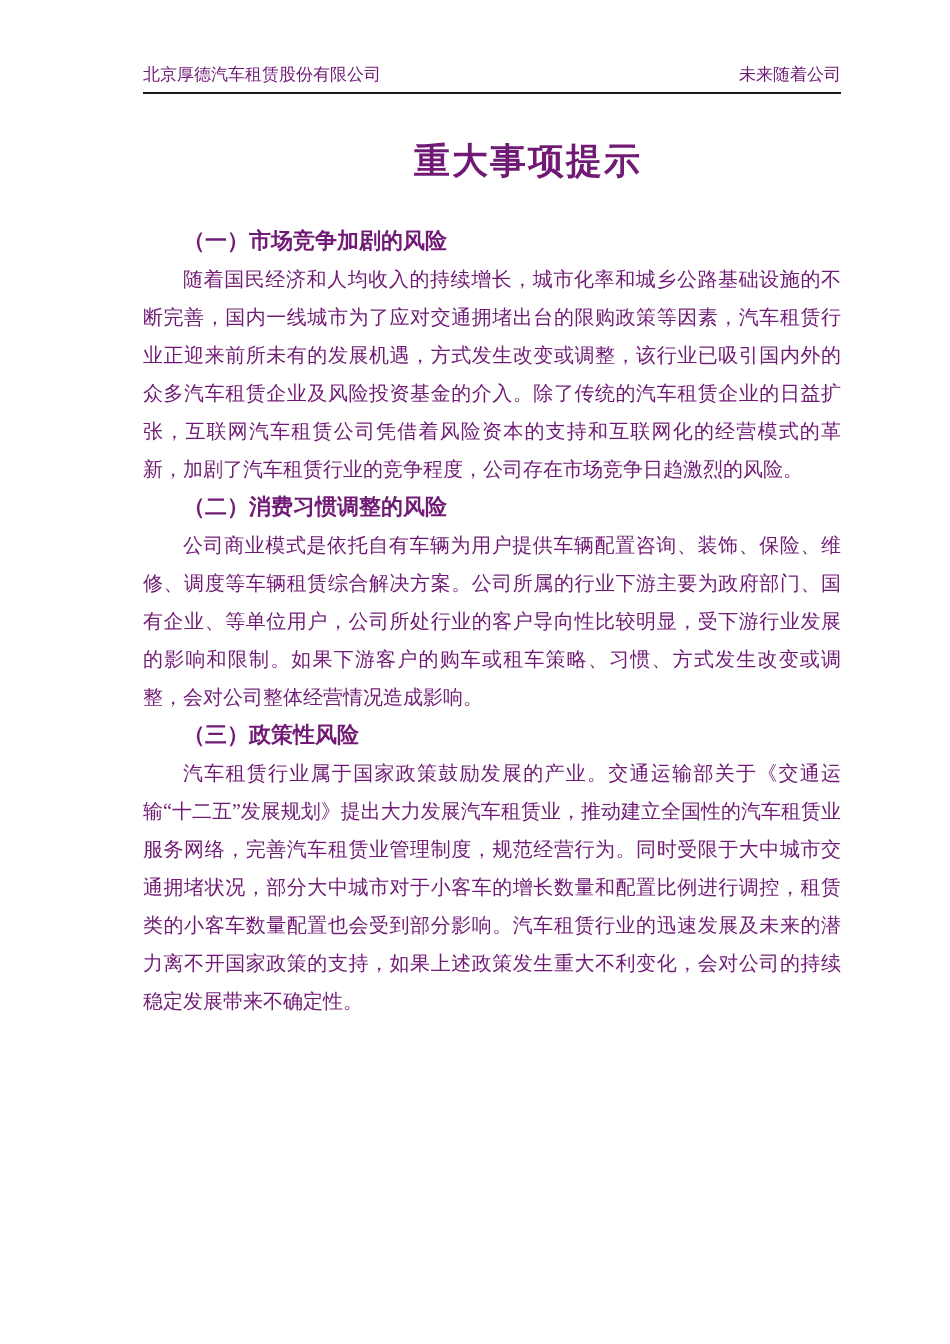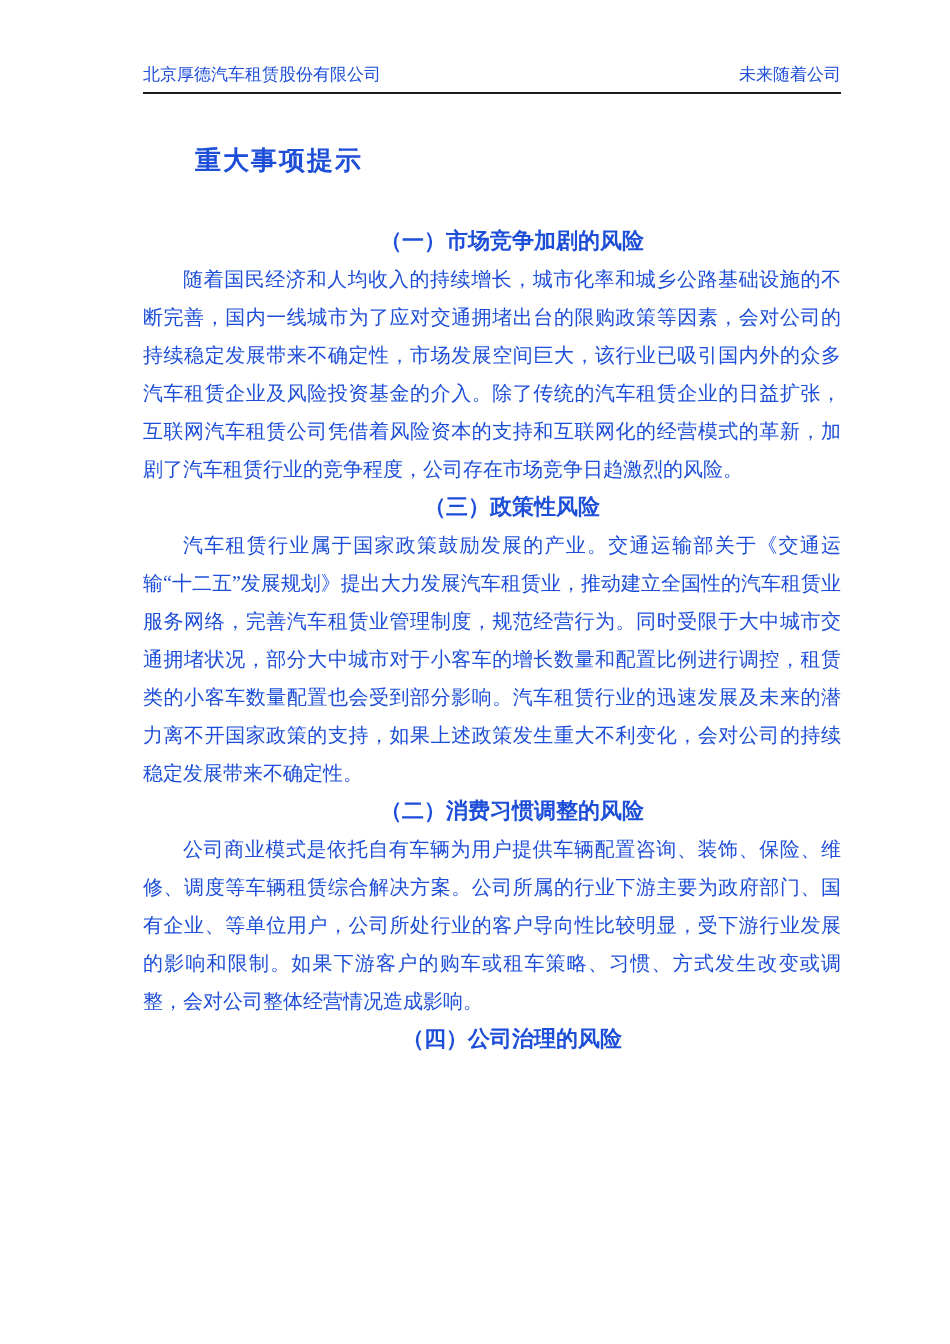--- a/index.html
+++ b/index.html
@@ -7,21 +7,21 @@
     padding: 0;
     background: #ffffff;
   }
   .page {
     position: relative;
     width: 950px;
     height: 1344px;
     background: #ffffff;
     overflow: hidden;
     font-family: "Liberation Serif", "DejaVu Serif", serif;
-    color: #1d4ed8;
+    color: #701a75;
   }
   
   .page-header {
     position: absolute;
     top: 64px;
     left: 143px;
     width: 698px;
     display: flex;
     justify-content: space-between;
     align-items: flex-end;
@@ -33,42 +33,43 @@
   .page-header .hdr-left,
   .page-header .hdr-right {
     white-space: nowrap;
   }
   
   .doc-title {
     position: absolute;
     top: 140px;
     left: 143px;
     width: 698px;
+    text-align: center;
     text-indent: 2em; 
-    font-size: 26px;
+    font-size: 36px;
     line-height: 42px;
     font-weight: bold;
     letter-spacing: 2px;
   }
   
   .content {
     position: absolute;
     top: 222px;
     left: 143px;
     width: 698px;
     font-size: 20px;
     line-height: 38px;
     text-align: justify;
   }
   .section-heading {
     font-size: 22px;
     font-weight: bold;
     line-height: 38px;
     text-indent: 40px;
-    text-align: center;
+    text-align: left;
     margin: 0;
   }
   .section-paragraph {
     margin: 0;
     text-indent: 2em;
     text-align: justify;
   }
 </style>
 </head>
 <body>
@@ -79,32 +80,31 @@
     <span class="hdr-left">北京厚德汽车租赁股份有限公司</span>
     <span class="hdr-right">未来随着公司</span>
   </div>
 
   <div class="doc-title">重大事项提示</div>
 
   <div class="content">
 
     <div class="section">
       <h2 class="section-heading">（一）市场竞争加剧的风险</h2>
-      <p class="section-paragraph">随着国民经济和人均收入的持续增长，城市化率和城乡公路基础设施的不断完善，国内一线城市为了应对交通拥堵出台的限购政策等因素，会对公司的持续稳定发展带来不确定性，市场发展空间巨大，该行业已吸引国内外的众多汽车租赁企业及风险投资基金的介入。除了传统的汽车租赁企业的日益扩张，互联网汽车租赁公司凭借着风险资本的支持和互联网化的经营模式的革新，加剧了汽车租赁行业的竞争程度，公司存在市场竞争日趋激烈的风险。</p>
+      <p class="section-paragraph">随着国民经济和人均收入的持续增长，城市化率和城乡公路基础设施的不断完善，国内一线城市为了应对交通拥堵出台的限购政策等因素，汽车租赁行业正迎来前所未有的发展机遇，方式发生改变或调整，该行业已吸引国内外的众多汽车租赁企业及风险投资基金的介入。除了传统的汽车租赁企业的日益扩张，互联网汽车租赁公司凭借着风险资本的支持和互联网化的经营模式的革新，加剧了汽车租赁行业的竞争程度，公司存在市场竞争日趋激烈的风险。</p>
+    </div>
+
+    <div class="section">
+      <h2 class="section-heading">（二）消费习惯调整的风险</h2>
+      <p class="section-paragraph">公司商业模式是依托自有车辆为用户提供车辆配置咨询、装饰、保险、维修、调度等车辆租赁综合解决方案。公司所属的行业下游主要为政府部门、国有企业、等单位用户，公司所处行业的客户导向性比较明显，受下游行业发展的影响和限制。如果下游客户的购车或租车策略、习惯、方式发生改变或调整，会对公司整体经营情况造成影响。</p>
     </div>
 
     <div class="section">
       <h2 class="section-heading">（三）政策性风险</h2>
       <p class="section-paragraph">汽车租赁行业属于国家政策鼓励发展的产业。交通运输部关于《交通运输“十二五”发展规划》提出大力发展汽车租赁业，推动建立全国性的汽车租赁业服务网络，完善汽车租赁业管理制度，规范经营行为。同时受限于大中城市交通拥堵状况，部分大中城市对于小客车的增长数量和配置比例进行调控，租赁类的小客车数量配置也会受到部分影响。汽车租赁行业的迅速发展及未来的潜力离不开国家政策的支持，如果上述政策发生重大不利变化，会对公司的持续稳定发展带来不确定性。</p>
     </div>
 
     <div class="section">
-      <h2 class="section-heading">（二）消费习惯调整的风险</h2>
-      <p class="section-paragraph">公司商业模式是依托自有车辆为用户提供车辆配置咨询、装饰、保险、维修、调度等车辆租赁综合解决方案。公司所属的行业下游主要为政府部门、国有企业、等单位用户，公司所处行业的客户导向性比较明显，受下游行业发展的影响和限制。如果下游客户的购车或租车策略、习惯、方式发生改变或调整，会对公司整体经营情况造成影响。</p>
-    </div>
-
-    <div class="section">
-      <h2 class="section-heading">（四）公司治理的风险</h2>
     </div>
 
   </div>
 
 </div>
 
 </body></html>

